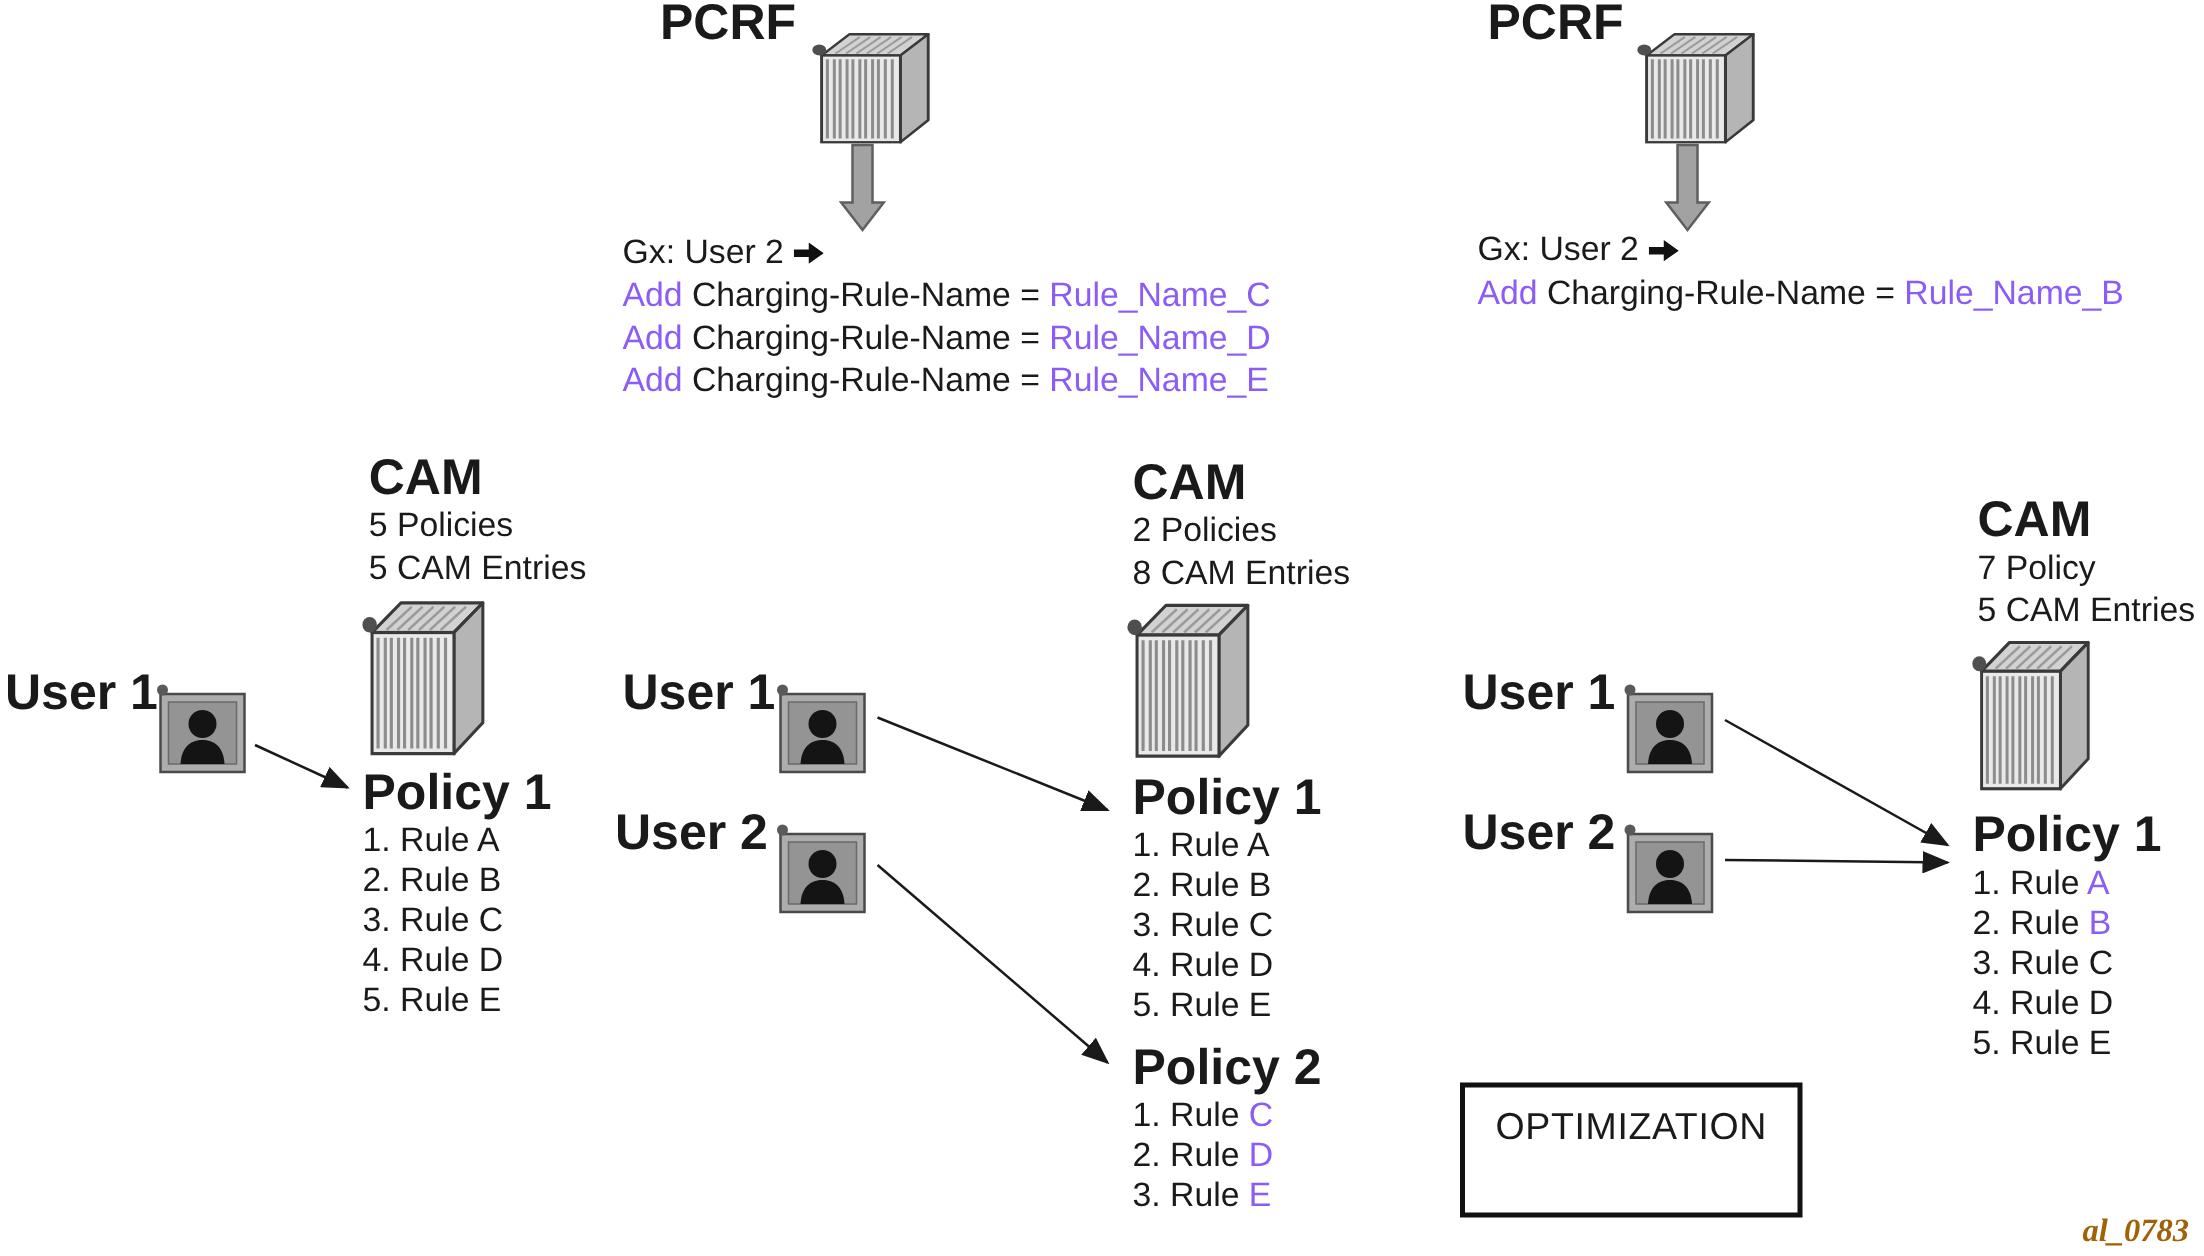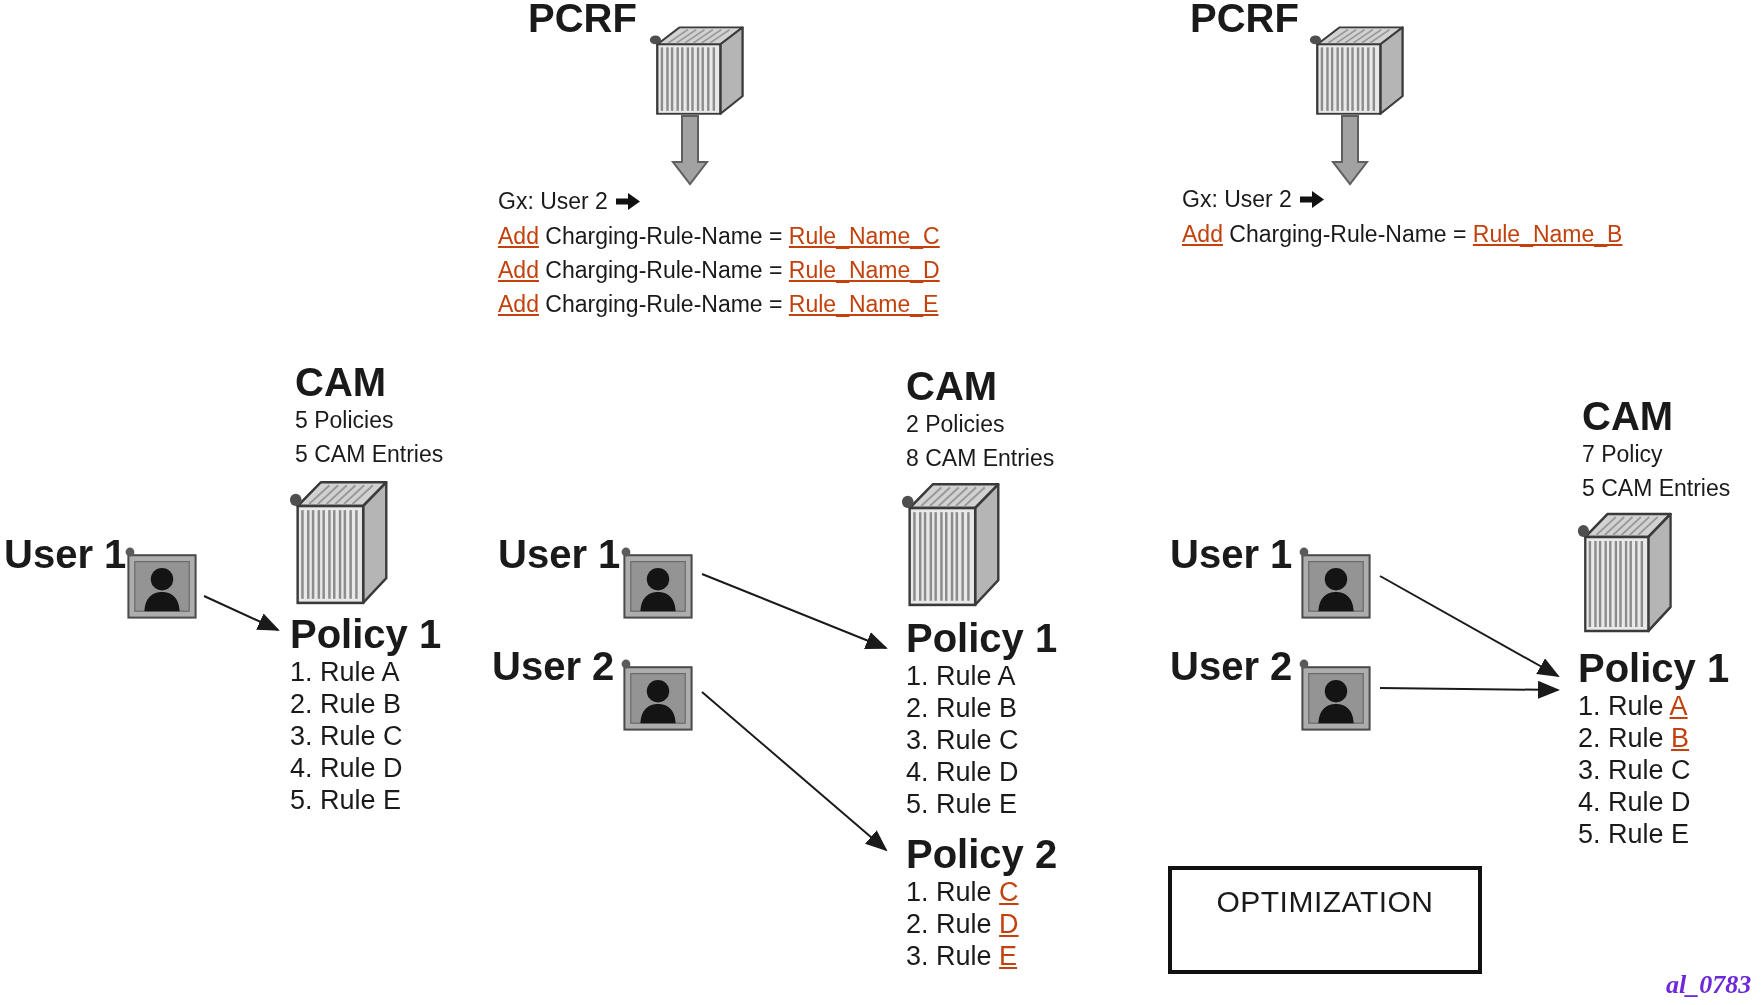--- a/index.html
+++ b/index.html
@@ -3,33 +3,33 @@
 <meta charset="utf-8">
 <style>
   * { margin:0; padding:0; box-sizing:border-box; }
   html, body { background:#ffffff; }
   .canvas {
     position:relative; width:1763px; height:1005px; background:#ffffff;
     font-family:"Liberation Sans", sans-serif; color:#1a1a1a; overflow:hidden;
   }
   .abs { position:absolute; }
   .h1 { font-size:40px; font-weight:700; line-height:36px; white-space:nowrap; }
-  .line { font-size:23px; line-height:34px; white-space:nowrap; }
+  .line { font-size:27px; line-height:34px; white-space:nowrap; }
   .rule { font-size:27px; line-height:32px; white-space:nowrap; }
-  .gray { color:#c2410c;text-decoration:underline; }
+  .gray { color:#8b5cf6; }
   .cam-block .h1 { margin-bottom:3px; }
   .policy .h1 { margin-bottom:4px; }
   .opt-box {
     position:absolute; border:4px solid #111; background:#fff;
     text-align:center; font-size:30px; line-height:39px; padding-top:12px;
     letter-spacing:0.5px;
   }
   .watermark {
     position:absolute; font-family:"Liberation Serif", serif;
-    font-style:italic; font-weight:700; font-size:26px; color:#6d28d9;
+    font-style:italic; font-weight:700; font-size:26px; color:#a16207;
   }
   .overlay { position:absolute; left:0; top:0; width:1763px; height:1005px; pointer-events:none; }
   .arrow-glyph { display:inline-block; margin-left:8px; vertical-align:-1px; }
 </style>
 </head>
 <body>
 
 <svg width="0" height="0" style="position:absolute" aria-hidden="true">
   <defs>
     <symbol id="sym-server" viewBox="0 0 110 130" preserveAspectRatio="none">
@@ -213,19 +213,19 @@
 
   <div class="abs policy" style="left:1578px; top:650px">
     <div class="h1">Policy 1</div>
     <div class="rule"><span>1. Rule</span> <span class="gray">A</span></div>
     <div class="rule"><span>2. Rule</span> <span class="gray">B</span></div>
     <div class="rule"><span>3. Rule</span> <span>C</span></div>
     <div class="rule"><span>4. Rule</span> <span>D</span></div>
     <div class="rule"><span>5. Rule</span> <span>E</span></div>
   </div>
 
-  <div class="opt-box" style="left:1168px; top:866px; width:314px; height:108px">
+  <div class="opt-box" style="left:1168px; top:866px; width:274px; height:108px">
     <div>OPTIMIZATION</div>
   </div>
 
   <div class="watermark" style="left:1666px; top:970px">al_0783</div>
 
 </div>
 
 </body></html>

